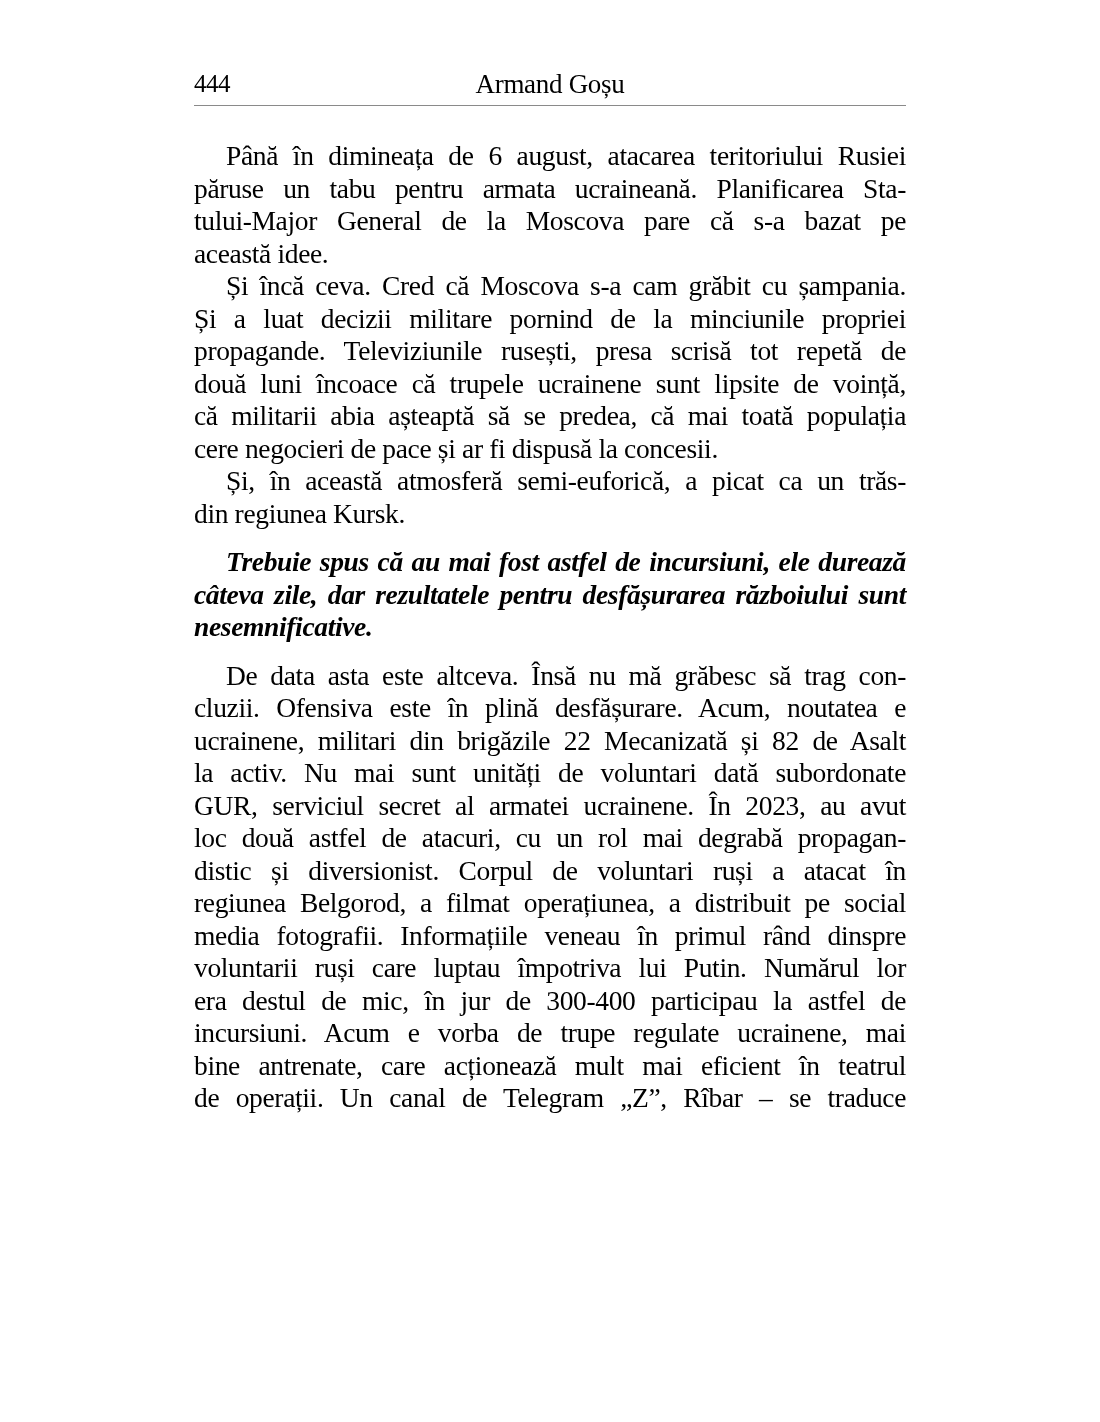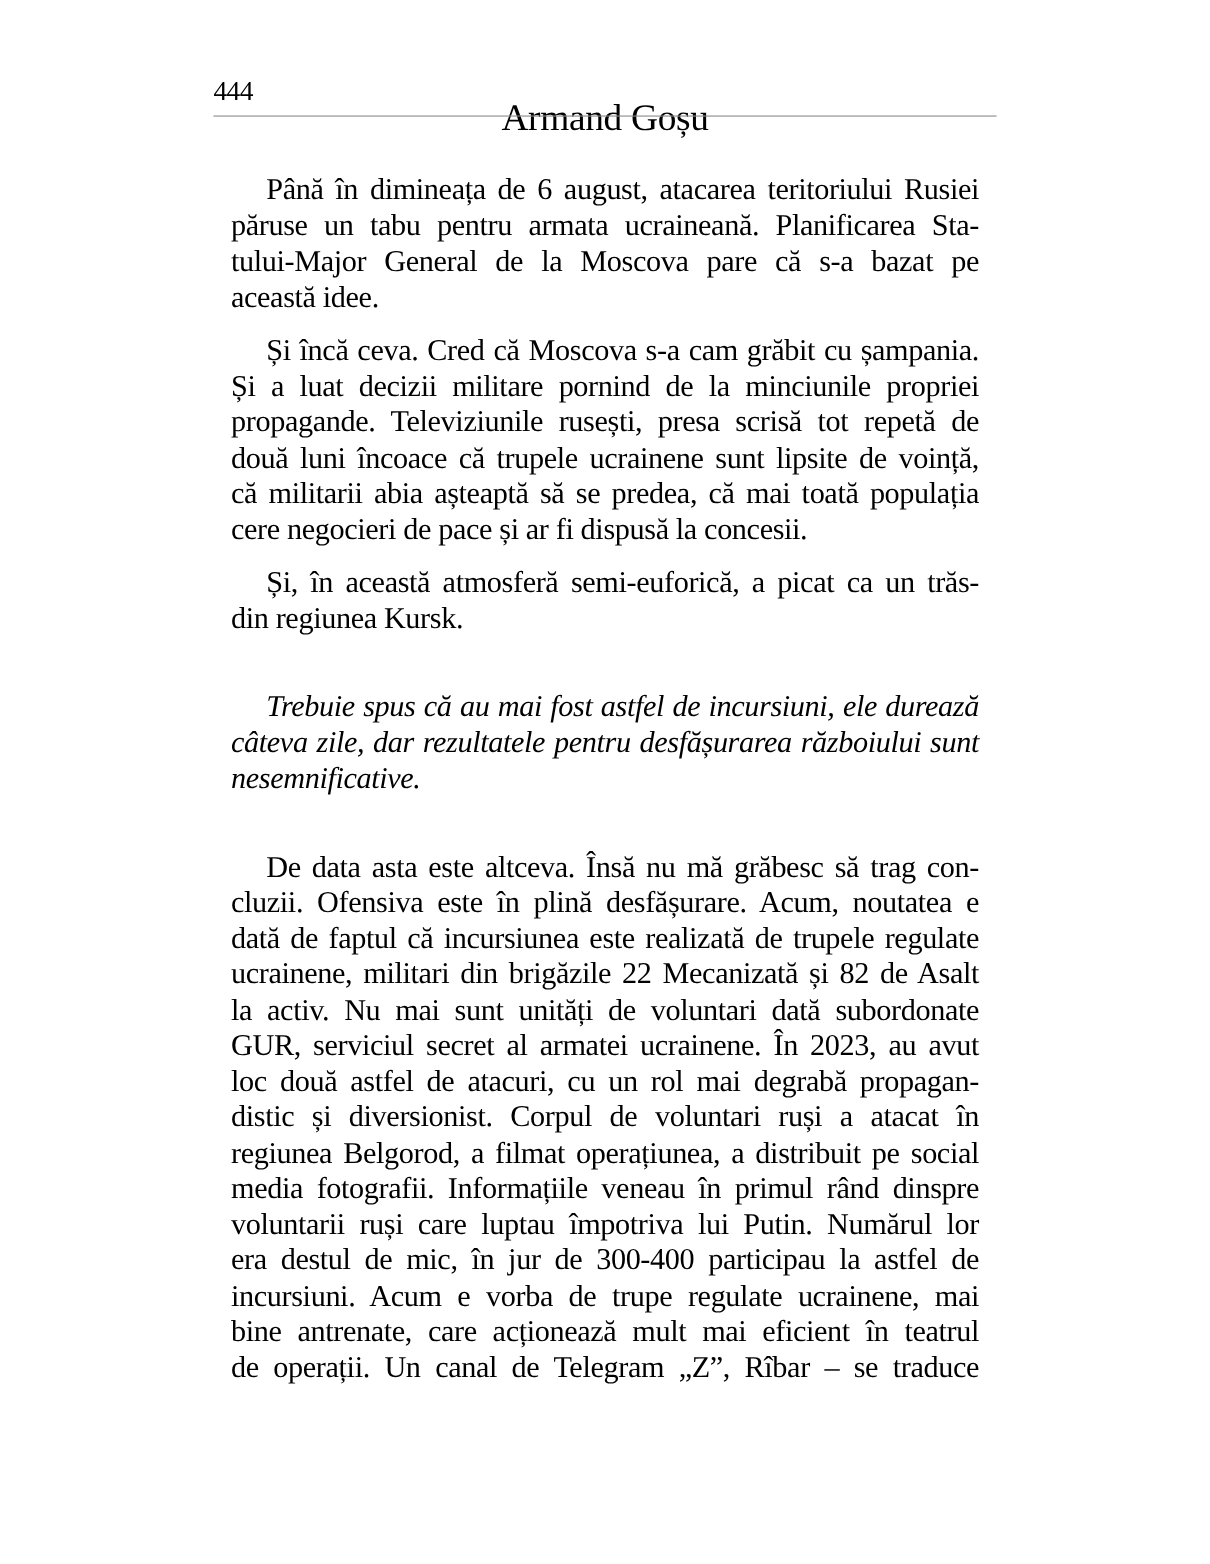--- a/index.html
+++ b/index.html
@@ -11,38 +11,38 @@
   }
   .header {
     position: absolute; left: 194px; top: 68px; width: 712px; height: 32px;
   }
   .page-number {
     position: absolute; left: 0; top: 0;
     font-size: 25px; line-height: 32px; letter-spacing: -0.5px;
   }
   .running-head {
     position: absolute; left: 0; right: 0; top: 0; text-align: center;
-    font-size: 34px; line-height: 32px; letter-spacing: -0.3px; margin-top: 24px;
+    font-size: 27px; line-height: 32px; letter-spacing: -0.3px;
   }
   .header-rule {
     position: absolute; left: 194px; top: 105px; width: 712px; height: 1px;
     background: #8a8a8a;
   }
   .body-text {
     position: absolute; left: 194px; top: 140px; width: 712px;
     font-size: 27.5px; line-height: 32.5px;
   }
-  .para { margin: 16px; }
+  .para { margin: 0; }
   .line {
     display: block; height: 32.5px; white-space: nowrap;
     text-align: justify; text-align-last: justify; letter-spacing: -0.35px;
   }
   .line.last { text-align-last: left; }
   .line.indent { text-indent: 32px; }
-  .para.italic { font-style: italic; }
+  .para.italic { font-style: italic; font-weight: bold; }
   .gap { height: 16px; }
 </style>
 </head>
 <body>
 
 <div class="page">
   <div class="header">
     <span class="page-number">444</span>
     <div class="running-head">Armand Goșu</div>
   </div>
@@ -75,21 +75,20 @@
     <div class="para italic">
       <span class="line indent">Trebuie spus că au mai fost astfel de incursiuni, ele durează</span>
       <span class="line">câteva zile, dar rezultatele pentru desfășurarea războiului sunt</span>
       <span class="line last">nesemnificative.</span>
     </div>
     <div class="gap"></div>
 
     <div class="para">
       <span class="line indent">De data asta este altceva. Însă nu mă grăbesc să trag con-</span>
       <span class="line">cluzii. Ofensiva este în plină desfășurare. Acum, noutatea e</span>
-      <span class="line">dată de faptul că incursiunea este realizată de trupele regulate</span>
       <span class="line">ucrainene, militari din brigăzile 22 Mecanizată și 82 de Asalt</span>
       <span class="line">la activ. Nu mai sunt unități de voluntari dată subordonate</span>
       <span class="line">GUR, serviciul secret al armatei ucrainene. În 2023, au avut</span>
       <span class="line">loc două astfel de atacuri, cu un rol mai degrabă propagan-</span>
       <span class="line">distic și diversionist. Corpul de voluntari ruși a atacat în</span>
       <span class="line">regiunea Belgorod, a filmat operațiunea, a distribuit pe social</span>
       <span class="line">media fotografii. Informațiile veneau în primul rând dinspre</span>
       <span class="line">voluntarii ruși care luptau împotriva lui Putin. Numărul lor</span>
       <span class="line">era destul de mic, în jur de 300-400 participau la astfel de</span>
       <span class="line">incursiuni. Acum e vorba de trupe regulate ucrainene, mai</span>

